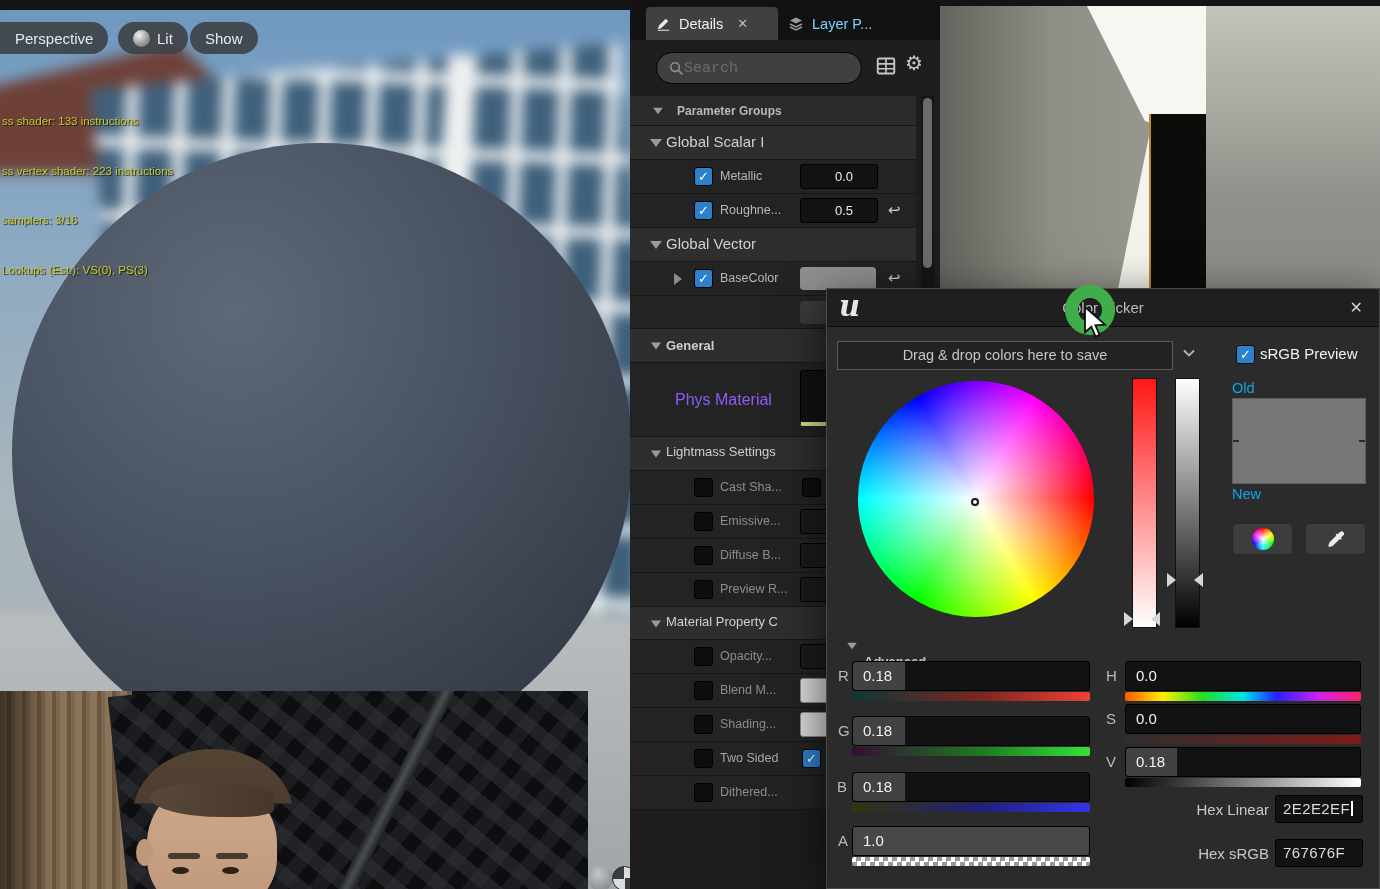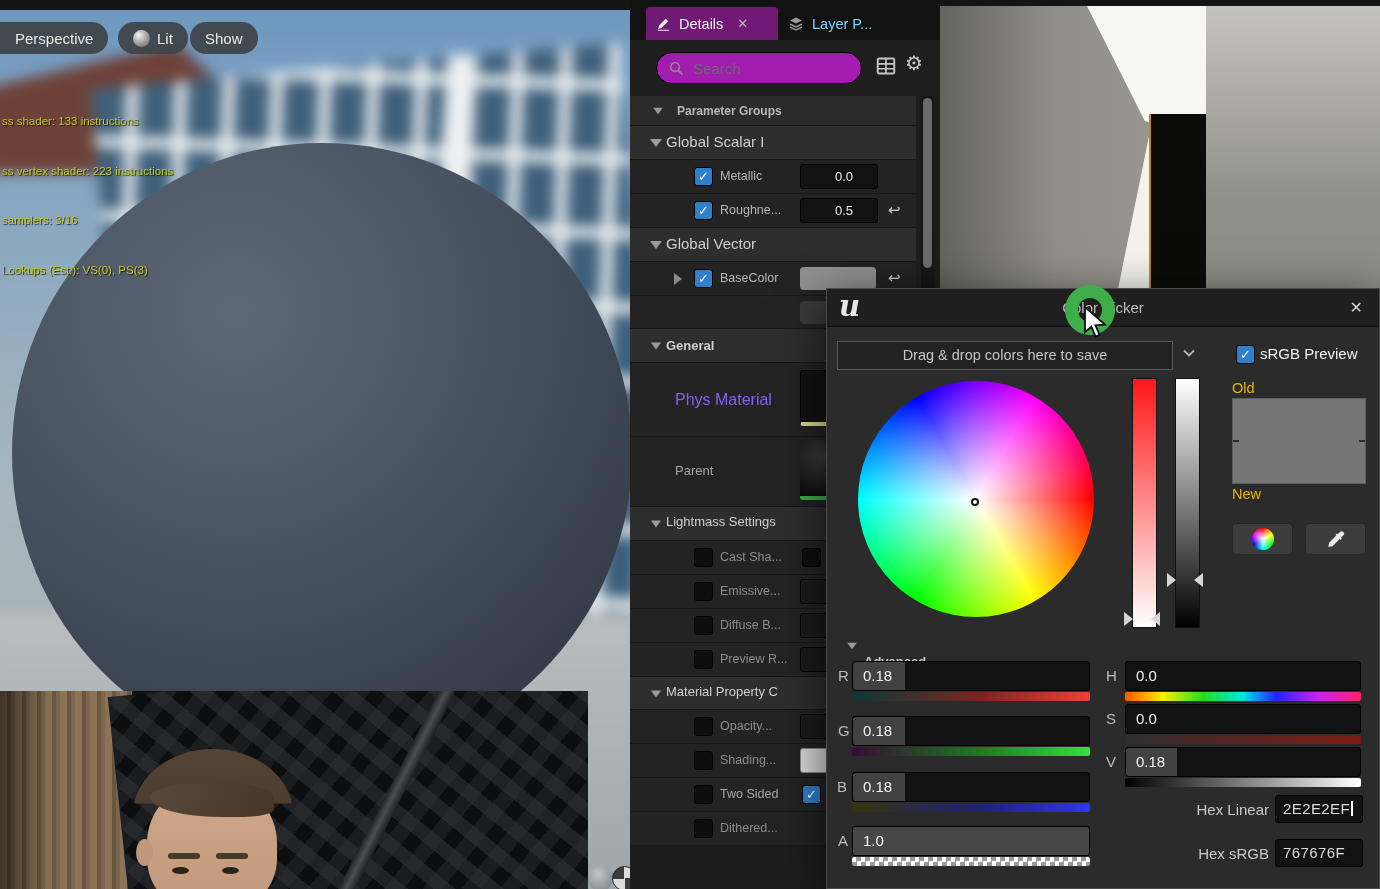--- a/index.html
+++ b/index.html
@@ -53,26 +53,26 @@
   .fringe { position:absolute; left:150px; top:92px; width:124px; height:34px; border-radius:50% 50% 30% 70%;
     background:linear-gradient(100deg,#57483a, #463729); }
   .brow { position:absolute; top:162px; width:32px; height:6px; border-radius:3px; background:#4a3a2a; }
   .eye { position:absolute; top:176px; width:17px; height:7px; border-radius:50%; background:#2c2115; }
   .ear { position:absolute; left:136px; top:148px; width:17px; height:27px; border-radius:50%; background:#bf977a; }
 
   
   #details { left:630px; top:0; width:310px; height:889px; background:#1d1d1d; z-index:2; }
   #tabbar { position:absolute; left:0; top:0; width:100%; height:40px; background:#121212; }
   .tab { position:absolute; top:7px; height:33px; display:flex; align-items:center; gap:8px; padding:0 10px; font-size:14.5px; }
-  #tab-details { left:16px; width:132px; background:#701a75; border-radius:4px 4px 0 0; color:#f0f0f0; }
+  #tab-details { left:16px; width:132px; background:#404040; border-radius:4px 4px 0 0; color:#f0f0f0; }
   #tab-layer { left:148px; width:150px; color:#7dd3fc; }
   .tab-x { color:#bdbdbd; font-size:13px; margin-left:6px; }
   #searchrow { position:absolute; left:0; top:40px; width:100%; height:56px; background:#1e1e1e; }
-  #searchbox { position:absolute; left:26px; top:12px; width:206px; height:32px; background:#a21caf; border:1px solid #000;
-    border-radius:16px; display:flex; align-items:center; gap:9px; padding:0 12px; }
+  #searchbox { position:absolute; left:26px; top:12px; width:206px; height:32px; background:#404040; border:1px solid #000;
+    border-radius:16px; display:flex; align-items:center; padding:0 12px;font-family:Liberation Mono, monospace; }
   #searchbox input { background:transparent; border:none; outline:none; color:#d5d5d5; font-size:15px; width:140px; font-family:inherit; }
   #searchbox input::placeholder { color:#6c6c6c; }
   .hdr-ico { position:absolute; top:15px; color:#c5c5c5; }
 
   #rows { position:absolute; left:0; top:96px; width:286px;text-align:center; }
   .rowbase { position:relative; border-bottom:1px solid #171717; }
   .group-head { height:30px; background:#2b2b2b; }
   .sec-head { height:34px; background:#2e2e2e; }
   .prow { height:34px; background:#232323; }
   .tall { background:#232323; }
@@ -118,21 +118,21 @@
   #pk-close { position:absolute; right:16px; top:9px; color:#d2d2d2; font-size:16px; }
   #greenring { position:absolute; left:238px; top:-4px; width:50px; height:50px; border-radius:50%;
     border:13px solid #3fae4a; z-index:60; }
   #cursor { position:absolute; left:256px; top:18px; z-index:61; }
   #dragbox { position:absolute; left:10px; top:52px; width:336px; height:29px; background:#222; border:1px solid #5a5a5a;
     color:#c5c5c5; font-size:14.5px; text-align:center; line-height:27px; }
   #ddchev { position:absolute; left:354px; top:56px; color:#b5b5b5; }
   .pk-cb { position:absolute; width:19px; height:19px; border-radius:3px; background:#2e80cd; border:1px solid #0c0c0c;
     color:#fff; font-size:13px; text-align:center; line-height:18px; }
   #srgb-label { position:absolute; left:433px; top:56px; color:#f2f2f2; font-size:15px; }
-  .oldnew-label { position:absolute; left:405px; color:#eab308; font-size:14.5px; }
+  .oldnew-label { position:absolute; left:405px; color:#0ea5e9; font-size:14.5px; }
   #on-swatch { position:absolute; left:405px; top:109px; width:134px; height:86px; border:1px solid #5e5e5e; }
   .notch { position:absolute; top:41px; width:6px; height:2px; background:#2b2b2b; }
   .pk-btn { position:absolute; top:234px; width:61px; height:32px; background:#3d3d3d; border:1px solid #272727;
     border-radius:4px; display:flex; align-items:center; justify-content:center; }
   #wheel-ico { width:22px; height:22px; border-radius:50%;
     background:radial-gradient(circle, #fff 0%, rgba(255,255,255,0) 68%),
       conic-gradient(#f00,#ff0,#0f0,#0ff,#00f,#f0f,#f00); }
   #wheel { position:absolute; left:31px; top:92px; width:236px; height:236px; border-radius:50%;
     background:radial-gradient(circle closest-side, rgba(255,255,255,1) 0%, rgba(255,255,255,.55) 45%, rgba(255,255,255,0) 98%),
       conic-gradient(from 90deg, #f00, #ff0 60deg, #0f0 120deg, #0ff 180deg, #00f 240deg, #f0f 300deg, #f00 360deg); }
@@ -293,24 +293,20 @@
     <div class="rowbase sec-head">
       <span class="tri tri-down" style="left:20px; top:13px; transform:scale(.85);"></span>
       <span class="sec-label" style="font-size:13px; font-weight:bold; top:9px;">General</span>
     </div>
 
     <div class="rowbase tall" style="height:74px;">
       <span class="plabel" style="left:45px; top:28px; font-size:16px; color:#8b5cf6;">Phys Material</span>
       <span class="vbox" style="top:7px; width:106px; height:56px; line-height:50px; border-bottom:4px solid #d9d98f;">None</span>
     </div>
 
-    <div class="rowbase tall" style="height:70px;">
-      <span class="plabel" style="left:45px; top:26px; font-size:13px; color:#a5a5a5;">Parent</span>
-      <span style="position:absolute; left:170px; top:3px; width:64px; height:60px; border-radius:3px; border-bottom:4px solid #3fae4a; background:radial-gradient(circle at 35% 30%, #3c3c3c, #0b0b0b 75%);"></span>
-    </div>
 
     <div class="rowbase sec-head">
       <span class="tri tri-down" style="left:20px; top:13px; transform:scale(.85);"></span>
       <span class="sec-label" style="font-size:13px;">Lightmass Settings</span>
     </div>
 
     <div class="rowbase prow">
       <span class="cb" style="left:64px;"></span>
       <span class="plabel dim">Cast Sha...</span>
       <span class="cb" style="left:172px;"></span>
@@ -338,20 +334,25 @@
       <span class="tri tri-down" style="left:20px; top:13px; transform:scale(.85);"></span>
       <span class="sec-label" style="font-size:13px;">Material Property C</span>
     </div>
 
     <div class="rowbase prow">
       <span class="cb" style="left:64px;"></span>
       <span class="plabel dim">Opacity...</span>
       <span class="vbox" style="background:#1b1b1b; color:#bdbdbd;">0.</span>
     </div>
 
+    <div class="rowbase prow">
+      <span class="cb" style="left:64px;"></span>
+      <span class="plabel dim">Blend M...</span>
+      <span class="vbox light">Op</span>
+    </div>
 
     <div class="rowbase prow">
       <span class="cb" style="left:64px;"></span>
       <span class="plabel dim">Shading...</span>
       <span class="vbox light">De</span>
     </div>
 
     <div class="rowbase prow">
       <span class="cb" style="left:64px;"></span>
       <span class="plabel dim" style="color:#a8a8a8;">Two Sided</span>

